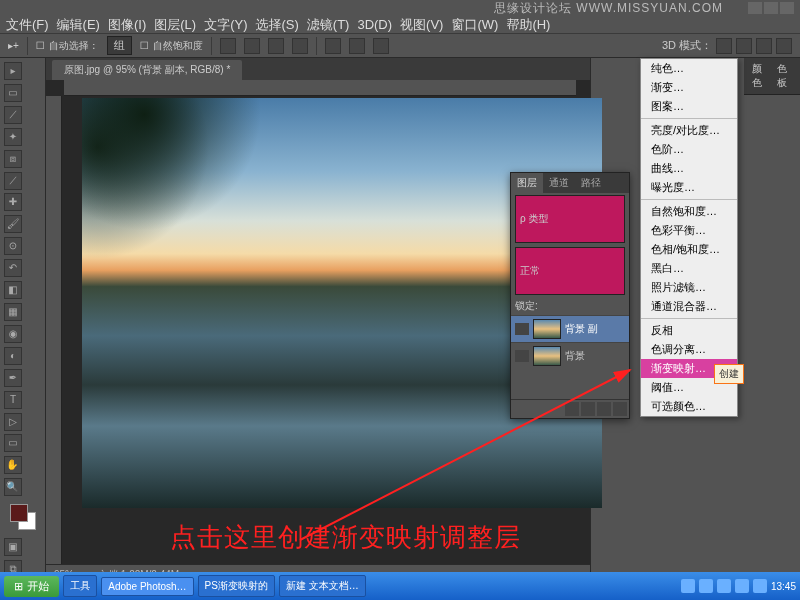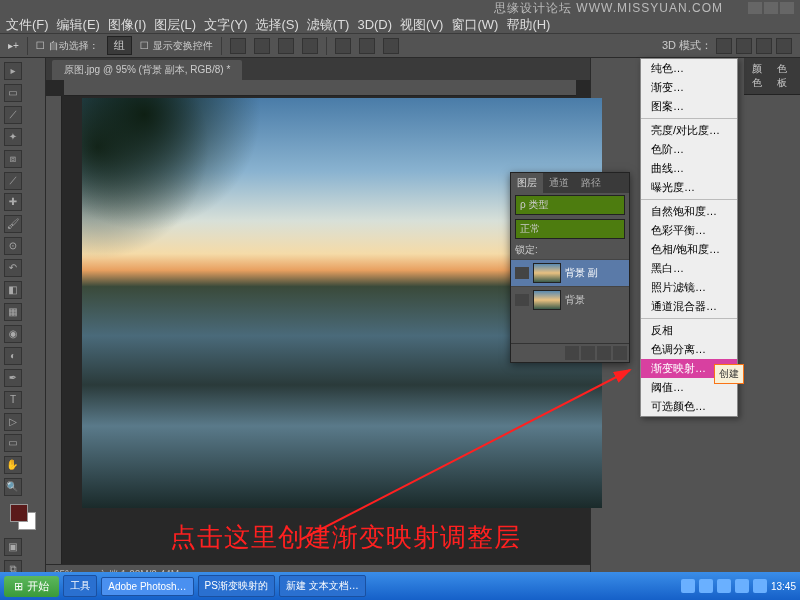--- a/index.html
+++ b/index.html
@@ -34,21 +34,21 @@
 .b1 { right: 60px; width: 18px; height: 35px; }
 .b2 { right: 40px; width: 16px; height: 30px; }
 .b3 { right: 20px; width: 20px; height: 38px; }
 .statusbar { height: 20px; background: #535353; display: flex; align-items: center; padding: 0 8px; font-size: 10px; color: #bbb; gap: 24px; border-top: 1px solid #2a2a2a; }
 .panels { width: 210px; background: #535353; display: flex; border-left: 1px solid #2a2a2a; }
 .layers { position: absolute; right: 170px; top: 172px; width: 120px; background: #535353; border: 1px solid #222; box-shadow: 0 2px 8px rgba(0,0,0,0.5); }
 .ltabs { display: flex; background: #3a3a3a; font-size: 10px; }
 .ltab { padding: 3px 6px; color: #aaa; }
 .ltab.act { background: #535353; color: #ddd; }
 .lrow { display: flex; align-items: center; padding: 2px 4px; gap: 4px; font-size: 10px; }
-.lsel { background: #4d7c0f; border: 1px solid #222; padding: 2px 4px; flex: 1; }
+.lsel { background: #be185d; border: 1px solid #222; padding: 16px 4px; flex: 1; }
 .llayer { display: flex; align-items: center; padding: 3px 4px; gap: 4px; border-top: 1px solid #444; font-size: 10px; }
 .llayer.sel { background: #5a7aa8; color: #fff; }
 .leye { width: 14px; height: 12px; background: #444; }
 .lthumb { width: 28px; height: 20px; background: linear-gradient(#5a8ab0, #e8c080, #3a5a4a); border: 1px solid #222; }
 .lfoot { display: flex; padding: 2px; gap: 2px; border-top: 1px solid #333; justify-content: flex-end; }
 .lfoot span { width: 14px; height: 14px; background: #444; }
 .adjmenu { position: absolute; right: 62px; top: 58px; width: 98px; background: #eee; border: 1px solid #888; box-shadow: 2px 2px 6px rgba(0,0,0,0.4); font-size: 11px; color: #000; }
 .adjmenu .mi { padding: 2px 10px; cursor: pointer; }
 .adjmenu .mi.hl { background: #d840a0; color: #fff; }
 .adjmenu hr { border: none; border-top: 1px solid #bbb; margin: 2px 0; }
@@ -90,21 +90,21 @@
   <span>视图(V)</span>
   <span>窗口(W)</span>
   <span>帮助(H)</span>
 </div>
 
 <div class="optionsbar">
   <div class="item">▸+</div>
   <div class="sep"></div>
   <div class="item">☐ <span>自动选择：</span></div>
   <div class="sel">组</div>
-  <div class="item">☐ <span>显示变换控件</span></div>
+  <div class="item">☐ <span>自然饱和度</span></div>
   <div class="sep"></div>
   <div class="ic"></div>
   <div class="ic"></div>
   <div class="ic"></div>
   <div class="ic"></div>
   <div class="sep"></div>
   <div class="ic"></div>
   <div class="ic"></div>
   <div class="ic"></div>
   <div class="right">

